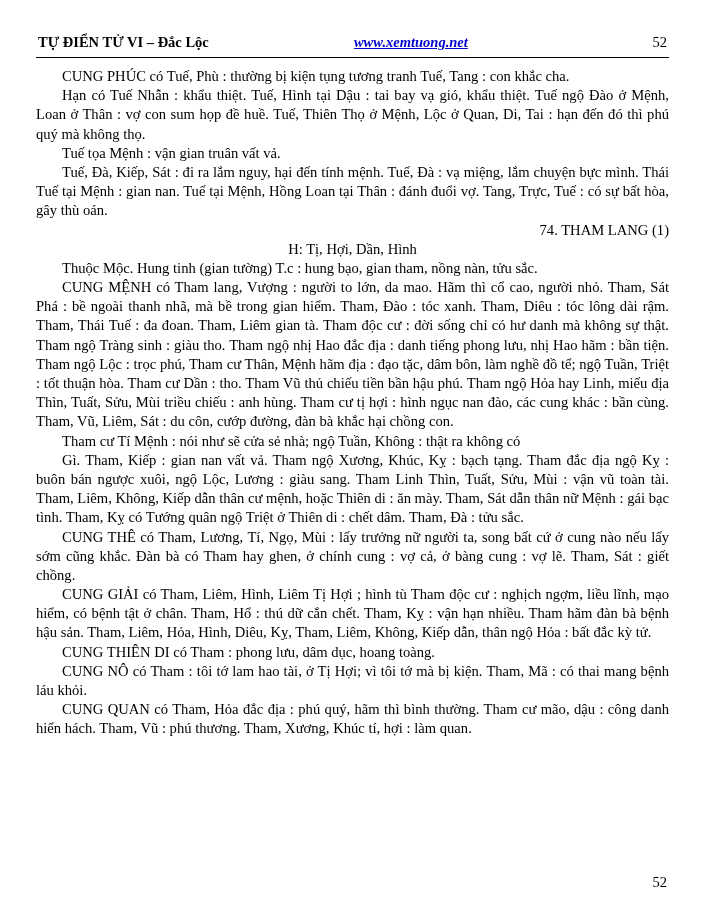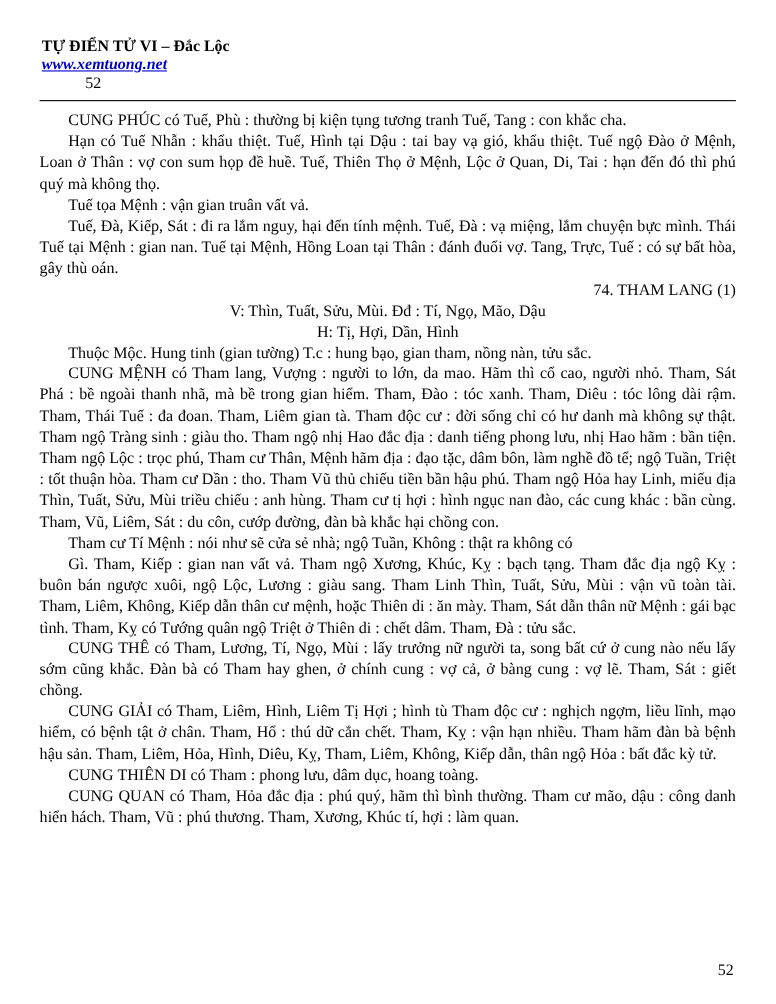--- a/index.html
+++ b/index.html
@@ -19,21 +19,20 @@
     height: 913px;
     box-sizing: border-box;
     padding: 34px 36px 20px 36px;
   }
   .header {
     display: flex;
     align-items: baseline;
     justify-content: flex-end;
     font-size: 14.5px;
     padding: 0 2px 0 2px;
-    flex-direction: column;
   }
   .header-left {
     font-weight: bold;
     white-space: nowrap;
   }
   .header-center {
     flex: 1;
     text-align: center;
     font-weight: bold;
     color: #0000cc;
@@ -91,28 +90,28 @@
 
   <hr class="rule">
 
   <div class="body-text">
     <p>CUNG PHÚC có Tuế, Phù : thường bị kiện tụng tương tranh Tuế, Tang : con khắc cha.</p>
     <p>Hạn có Tuế Nhẫn : khẩu thiệt. Tuế, Hình tại Dậu : tai bay vạ gió, khẩu thiệt. Tuế ngộ Đào ở Mệnh, Loan ở Thân : vợ con sum họp đề huề. Tuế, Thiên Thọ ở Mệnh, Lộc ở Quan, Di, Tai : hạn đến đó thì phú quý mà không thọ.</p>
     <p>Tuế tọa Mệnh : vận gian truân vất vả.</p>
     <p>Tuế, Đà, Kiếp, Sát : đi ra lắm nguy, hại đến tính mệnh. Tuế, Đà : vạ miệng, lắm chuyện bực mình. Thái Tuế tại Mệnh : gian nan. Tuế tại Mệnh, Hồng Loan tại Thân : đánh đuổi vợ. Tang, Trực, Tuế : có sự bất hòa, gây thù oán.</p>
 
     <p class="center">74. THAM LANG (1)</p>
-    <p class="center-plain">V: Thìn, Tuất, Sửu, Mùi. Đđ : Tí, Ngọ, Mão, Dậu</p>
     <p class="center-plain">H: Tị, Hợi, Dần, Hình</p>
 
     <p>Thuộc Mộc. Hung tinh (gian tường) T.c : hung bạo, gian tham, nồng nàn, tửu sắc.</p>
     <p>CUNG MỆNH có Tham lang, Vượng : người to lớn, da mao. Hãm thì cổ cao, người nhỏ. Tham, Sát Phá : bề ngoài thanh nhã, mà bề trong gian hiểm. Tham, Đào : tóc xanh. Tham, Diêu : tóc lông dài rậm. Tham, Thái Tuế : đa đoan. Tham, Liêm gian tà. Tham độc cư : đời sống chỉ có hư danh mà không sự thật. Tham ngộ Tràng sinh : giàu tho. Tham ngộ nhị Hao đắc địa : danh tiếng phong lưu, nhị Hao hãm : bần tiện. Tham ngộ Lộc : trọc phú, Tham cư Thân, Mệnh hãm địa : đạo tặc, dâm bôn, làm nghề đồ tể; ngộ Tuần, Triệt : tốt thuận hòa. Tham cư Dần : tho. Tham Vũ thủ chiếu tiền bần hậu phú. Tham ngộ Hỏa hay Linh, miếu địa Thìn, Tuất, Sửu, Mùi triều chiếu : anh hùng. Tham cư tị hợi : hình ngục nan đào, các cung khác : bần cùng. Tham, Vũ, Liêm, Sát : du côn, cướp đường, đàn bà khắc hại chồng con.</p>
     <p>Tham cư Tí Mệnh : nói như sẽ cửa sẻ nhà; ngộ Tuần, Không : thật ra không có</p>
     <p> Gì. Tham, Kiếp : gian nan vất vả. Tham ngộ Xương, Khúc, Kỵ : bạch tạng. Tham đắc địa ngộ Kỵ : buôn bán ngược xuôi, ngộ Lộc, Lương : giàu sang. Tham Linh Thìn, Tuất, Sửu, Mùi : vận vũ toàn tài. Tham, Liêm, Không, Kiếp dẫn thân cư mệnh, hoặc Thiên di : ăn mày. Tham, Sát dẫn thân nữ Mệnh : gái bạc tình. Tham, Kỵ có Tướng quân ngộ Triệt ở Thiên di : chết dâm. Tham, Đà : tửu sắc.</p>
     <p>CUNG THÊ có Tham, Lương, Tí, Ngọ, Mùi : lấy trưởng nữ người ta, song bất cứ ở cung nào nếu lấy sớm cũng khắc. Đàn bà có Tham hay ghen, ở chính cung : vợ cả, ở bàng cung : vợ lẽ. Tham, Sát : giết chồng.</p>
     <p>CUNG GIẢI có Tham, Liêm, Hình, Liêm Tị Hợi ; hình tù Tham độc cư : nghịch ngợm, liều lĩnh, mạo hiểm, có bệnh tật ở chân. Tham, Hổ : thú dữ cắn chết. Tham, Kỵ : vận hạn nhiều. Tham hãm đàn bà bệnh hậu sản. Tham, Liêm, Hỏa, Hình, Diêu, Kỵ, Tham, Liêm, Không, Kiếp dẫn, thân ngộ Hỏa : bất đắc kỳ tử.</p>
     <p>CUNG THIÊN DI có Tham : phong lưu, dâm dục, hoang toàng.</p>
+    <p>CUNG NÔ có Tham : tôi tớ lam hao tài, ở Tị Hợi; vì tôi tớ mà bị kiện. Tham, Mã : có thai mang bệnh láu khỏi.</p>
     <p>CUNG QUAN có Tham, Hỏa đắc địa : phú quý, hãm thì bình thường. Tham cư mão, dậu : công danh hiển hách. Tham, Vũ : phú thương. Tham, Xương, Khúc tí, hợi : làm quan.</p>
   </div>
 
   <div class="footer">52</div>
 
 </div>
 
 </body></html>

